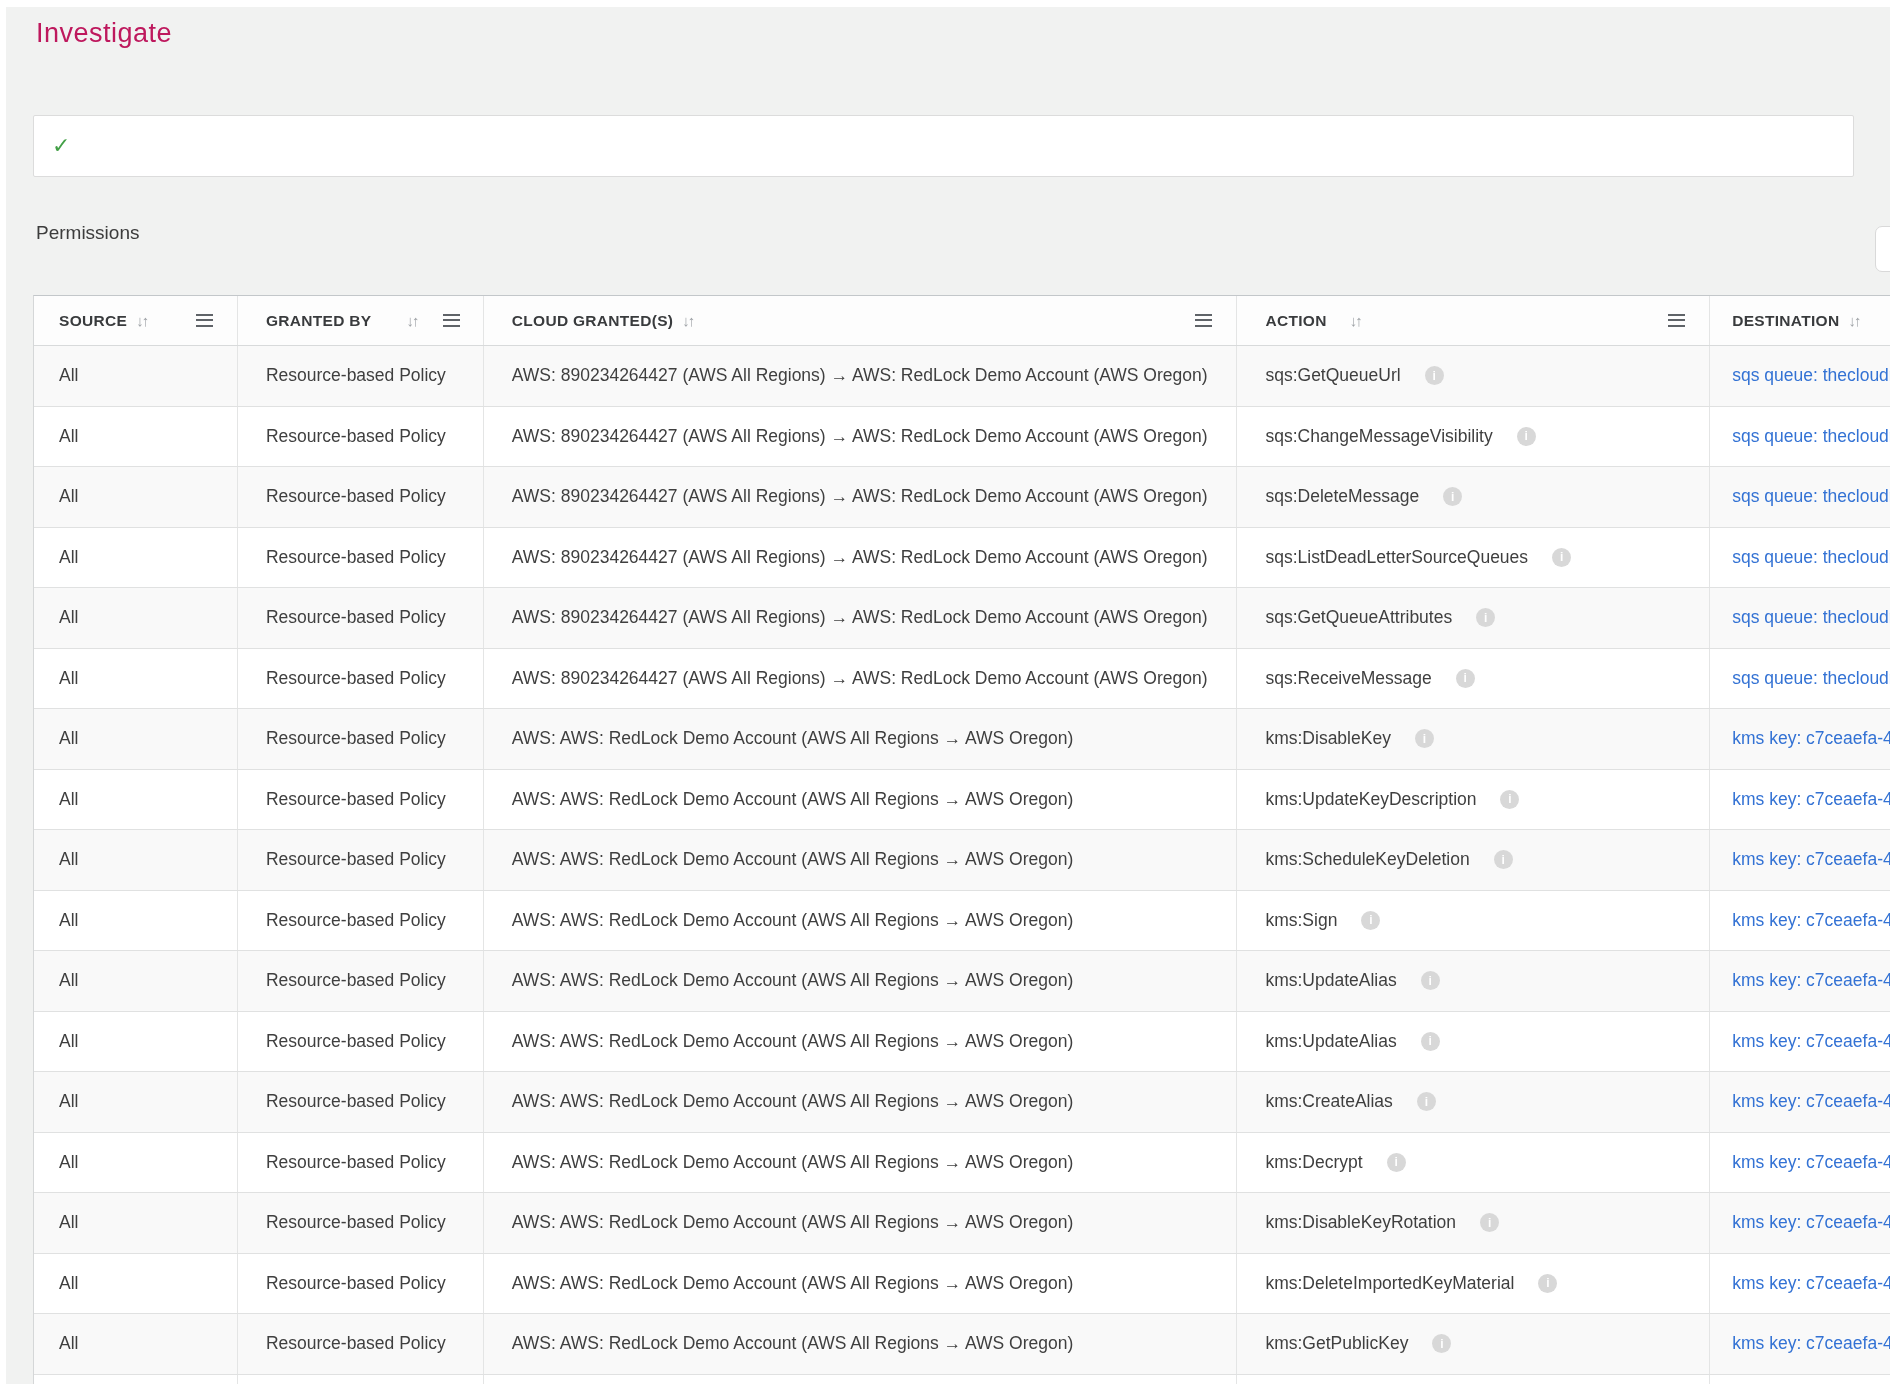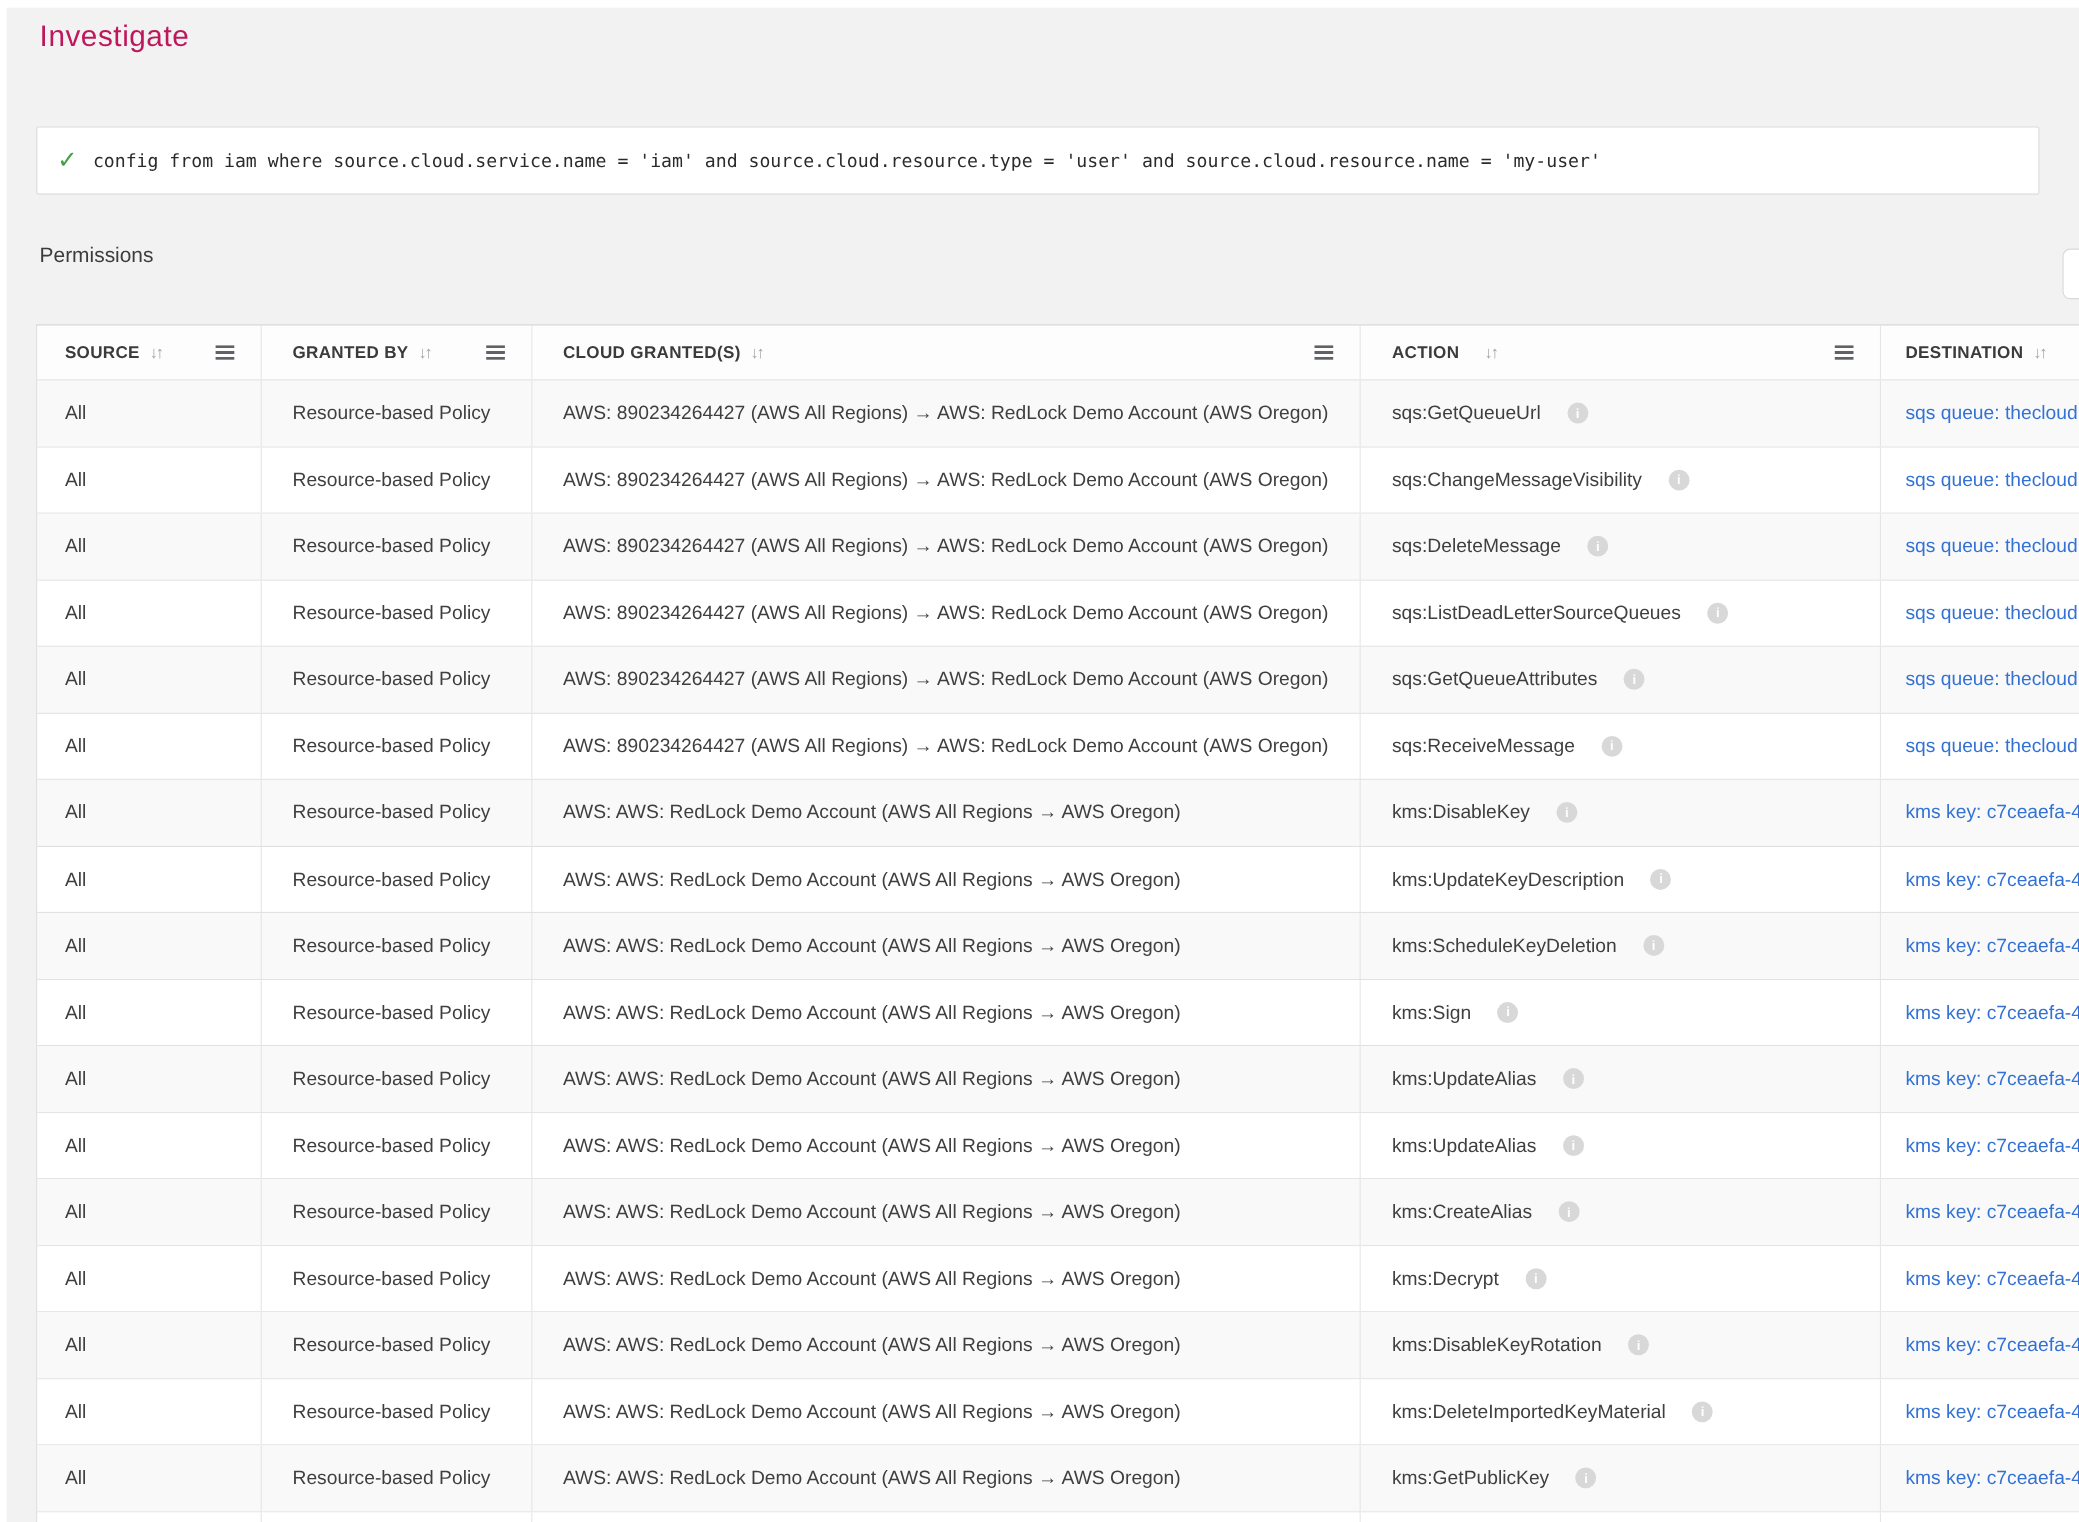--- a/index.html
+++ b/index.html
@@ -45,21 +45,21 @@
     box-sizing:border-box;
   }
   .tr{display:flex;height:60.5px;box-sizing:border-box;border-bottom:1px solid #e0e1e1;background:#ffffff;}
   .tr.odd{background:#f9f9f9;}
   .thead-row{display:flex;height:50px;box-sizing:border-box;background:#fdfdfd;border-bottom:1px solid #d8dadb;}
   .th,.td{
     display:flex;align-items:center;box-sizing:border-box;
     border-right:1px solid #e4e5e5;overflow:hidden;white-space:nowrap;
   }
   .col-0{width:204px;padding-left:25px;}
-  .col-1{width:246px;padding-left:28px;}
+  .col-1{width:246px;padding-left:28px;gap:26px;}
   .col-2{width:754px;padding-left:28px;}
   .col-3{width:473px;padding-left:28px;gap:14px;}
   .col-4{width:420px;padding-left:22px;border-right:none;}
 
   .th-label{font-size:15.5px;font-weight:700;color:#393b3d;letter-spacing:.3px;}
   .sort-icon{font-size:15px;color:#a0a4a8;margin-left:9px;letter-spacing:-2px;}
   .menu-btn{margin-left:auto;margin-right:24px;display:flex;align-items:center;}
   .bars{
     display:inline-block;width:17px;height:13px;
     background:linear-gradient(#5f6368 0 2px,transparent 2px 5.5px,#5f6368 5.5px 7.5px,transparent 7.5px 11px,#5f6368 11px 13px);
@@ -76,21 +76,20 @@
 </head>
 <body>
 
 <div class="edge-top"></div>
 <div class="edge-left"></div>
 
 <div class="page-title">Investigate</div>
 
 <div class="query-bar">
   <span class="check-icon">✓</span>
-  <span class="query-text">config from iam where source.cloud.service.name = 'iam' and source.cloud.resource.type = 'user' and source.cloud.resource.name = 'my-user'</span>
 </div>
 
 <div class="section-heading">Permissions</div>
 
 <div class="clipped-button"></div>
 
 <div class="perm-table">
   <div class="thead-row">
       <div class="th col-0">
     <span class="th-label">SOURCE</span>

